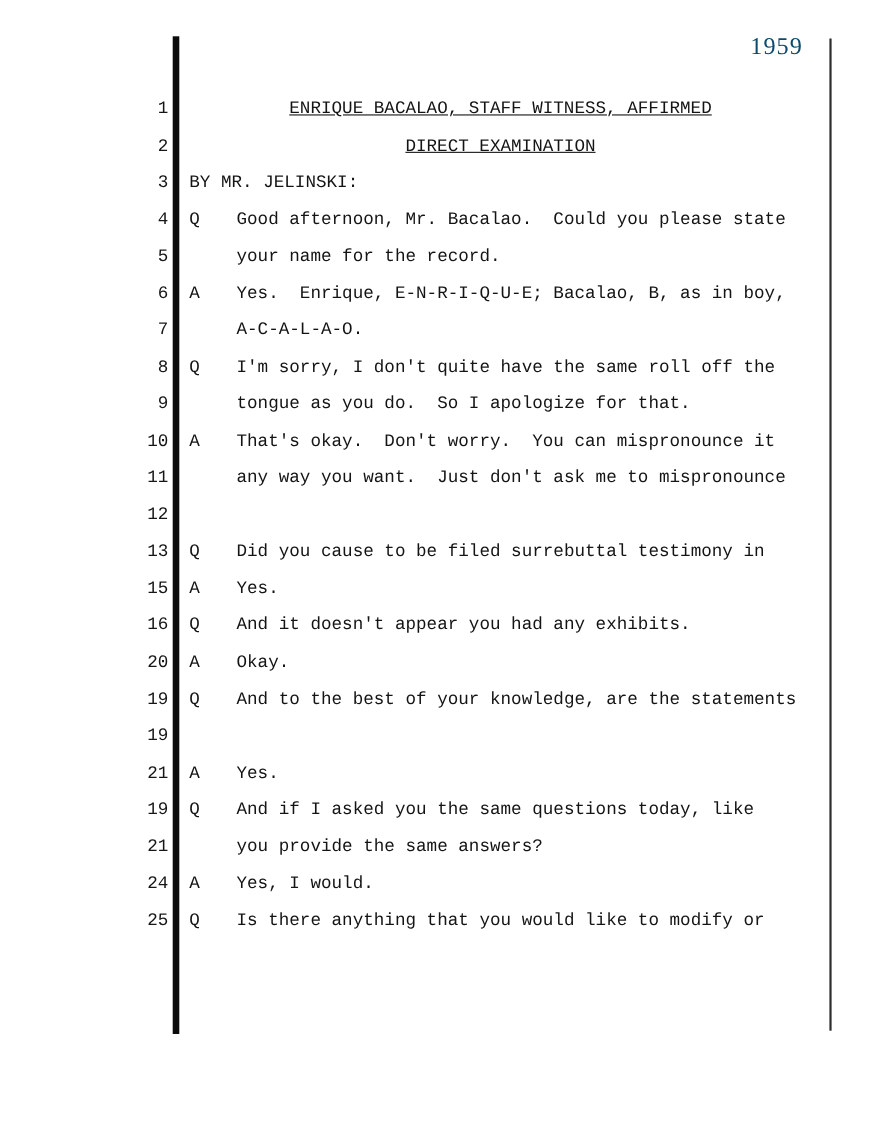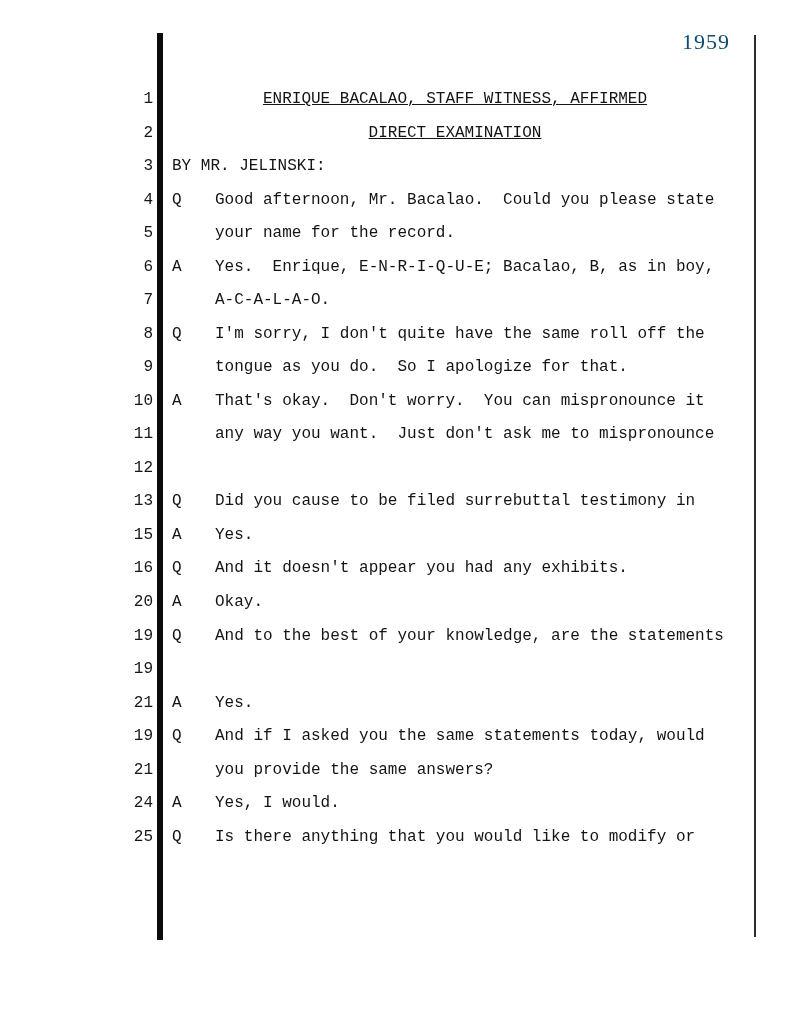--- a/index.html
+++ b/index.html
@@ -248,21 +248,21 @@
     <span class="content">
       <span class="speaker">A</span>
       <span class="text">Yes.</span>
     </span>
   </div>
 
   <div class="line">
     <span class="num">19</span>
     <span class="content">
       <span class="speaker">Q</span>
-      <span class="text">And if I asked you the same statements today, would</span>
+      <span class="text">And if I asked you the same questions today, like</span>
     </span>
   </div>
 
   <div class="line">
     <span class="num">21</span>
     <span class="content">
       <span class="speaker"></span>
       <span class="text">you provide the same answers?</span>
     </span>
   </div>

